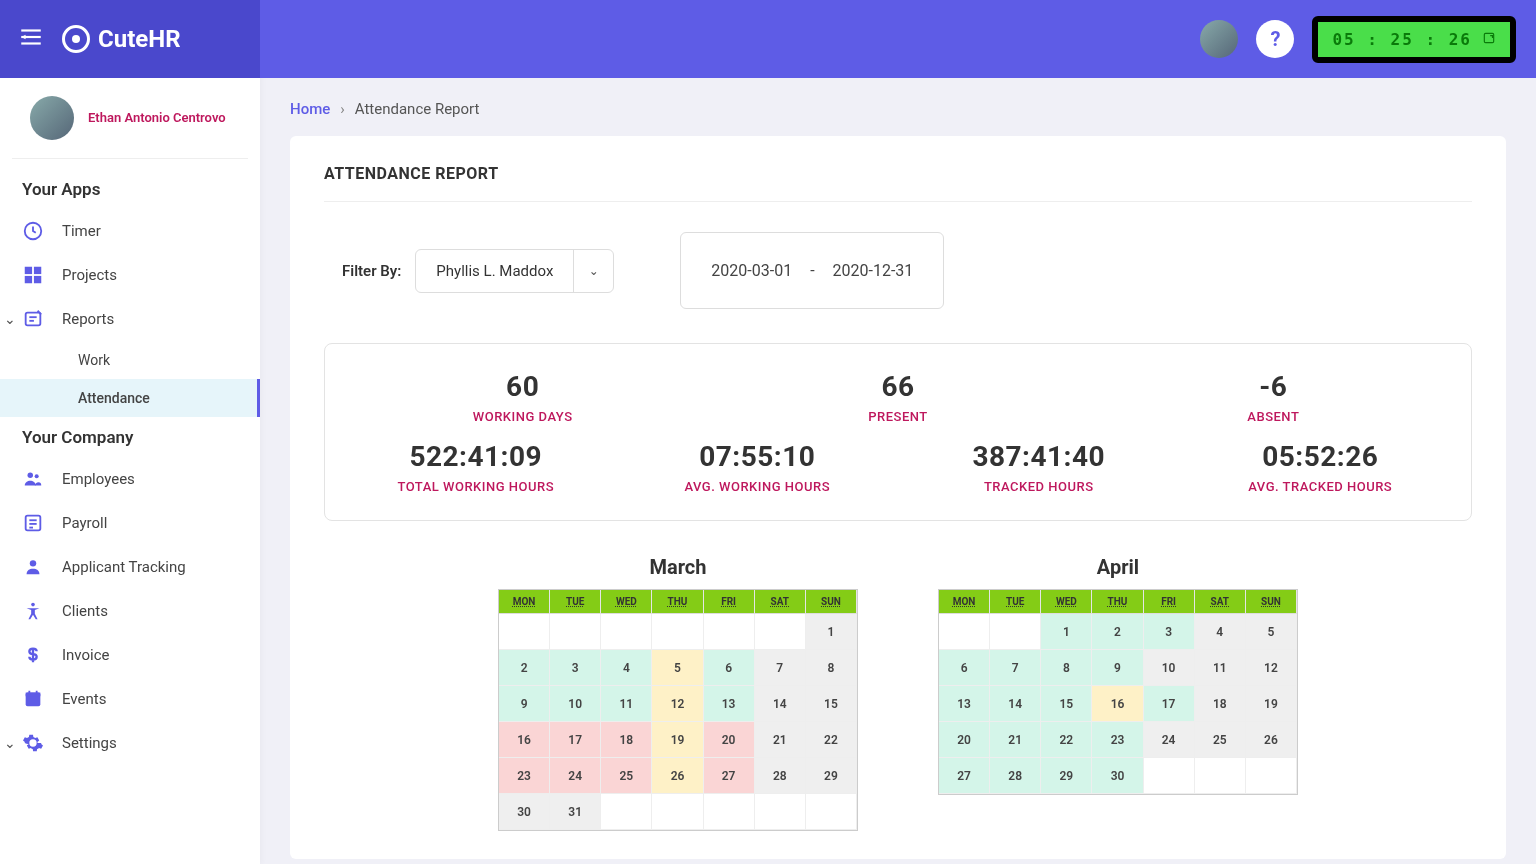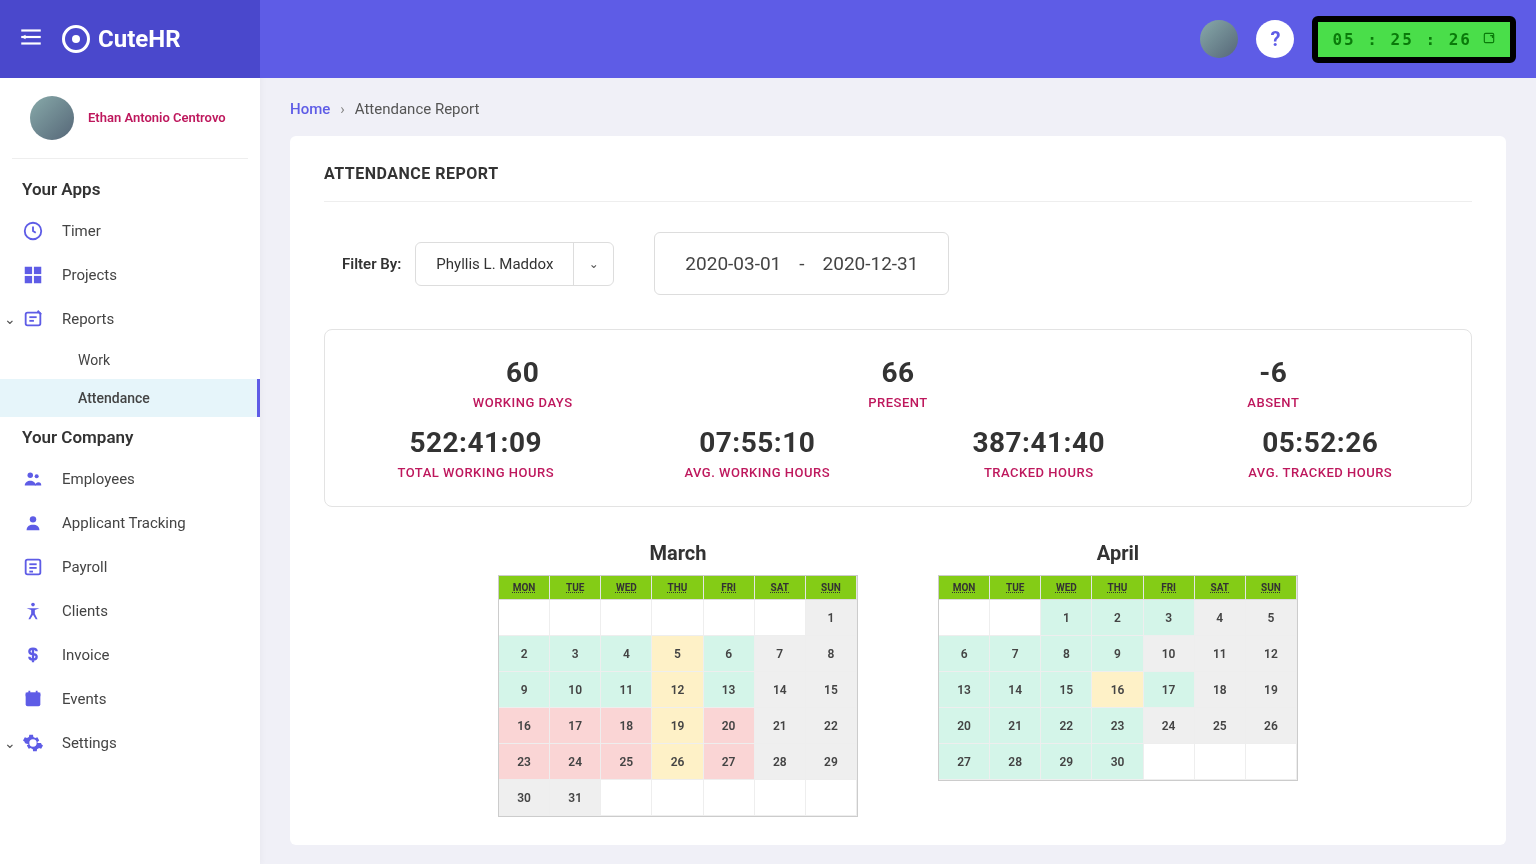--- a/index.html
+++ b/index.html
@@ -42,21 +42,21 @@
   .breadcrumb .current{color:#555;}
 
   .card { background:#fff; border-radius:6px; padding:28px 34px; }
   .card-title { font-weight:700; font-size:16px; letter-spacing:.5px; color:#333; padding-bottom:18px; border-bottom:1px solid #eee; margin-bottom:30px;}
 
   .filter-row { display:flex; align-items:center; gap:14px; margin-bottom:34px; padding-left:18px;}
   .filter-label{font-weight:600; font-size:15px;}
   .select-box { display:flex; border:1px solid #ddd; border-radius:6px; overflow:hidden;}
   .select-box .val{padding:12px 20px; font-size:15px;}
   .select-box .caret{border-left:1px solid #ddd; width:40px; display:flex;align-items:center;justify-content:center; font-size:12px; color:#555;}
-  .date-range{ border:1px solid #ddd; border-radius:6px; padding:19px 30px; font-size:19px; display:flex; gap:18px; color:#444; margin-left:26px;}
+  .date-range{ border:1px solid #ddd; border-radius:6px; padding:28px 30px; font-size:16px; display:flex; gap:18px; color:#444; margin-left:52px;}
 
   .stats-box{ border:1px solid #e3e3e3; border-radius:8px; padding: 26px 10px; display:grid; grid-template-columns: repeat(12,1fr); row-gap:16px; margin-bottom:34px;}
   .stat{text-align:center;}
   .stat .big{font-weight:700; font-size:28px; color:#333; letter-spacing:.5px;}
   .stat .lab{font-size:13px; letter-spacing:.5px; color:#be185d; margin-top:6px; font-weight:500;}
   .col4{grid-column:span 4;}
   .col3{grid-column:span 3;}
 
   .calendars{display:flex; gap:80px; justify-content:center; padding:0 40px;}
   .cal{ width:360px;}
@@ -162,37 +162,37 @@
             <circle cx="9" cy="8" r="3"></circle>
             <circle cx="16" cy="9" r="2.2"></circle>
             <path d="M3 19c0-3 3-5 6-5s6 2 6 5"></path>
             <path d="M14 19c0-2 2-3.5 4-3.5s3 1 3 3.5"></path>
           </svg>
         </span>
       <span>Employees</span>
     </div>
     <div class="nav-item">
       <span class="nav-icon">
-          <svg viewBox="0 0 24 24" fill="currentColor">
-            <circle cx="12" cy="8" r="3.5"></circle>
-            <path d="M5 20c0-4 3-6 7-6s7 2 7 6"></path>
-          </svg>
-        </span>
-      <span>Applicant Tracking</span>
-    </div>
-    <div class="nav-item">
-      <span class="nav-icon">
           <svg viewBox="0 0 24 24" fill="none" stroke="currentColor" stroke-width="2">
             <rect x="4" y="4" width="16" height="16" rx="2"></rect>
             <line x1="8" y1="9" x2="16" y2="9"></line>
             <line x1="8" y1="13" x2="16" y2="13"></line>
             <line x1="8" y1="17" x2="12" y2="17"></line>
           </svg>
         </span>
       <span>Payroll</span>
+    </div>
+    <div class="nav-item">
+      <span class="nav-icon">
+          <svg viewBox="0 0 24 24" fill="currentColor">
+            <circle cx="12" cy="8" r="3.5"></circle>
+            <path d="M5 20c0-4 3-6 7-6s7 2 7 6"></path>
+          </svg>
+        </span>
+      <span>Applicant Tracking</span>
     </div>
     <div class="nav-item">
       <span class="nav-icon">
           <svg viewBox="0 0 24 24" fill="currentColor">
             <circle cx="12" cy="5" r="2"></circle>
             <path d="M5 9h14l-5 2v4l3 6h-2l-3-5-3 5H7l3-6v-4z"></path>
           </svg>
         </span>
       <span>Clients</span>
     </div>

